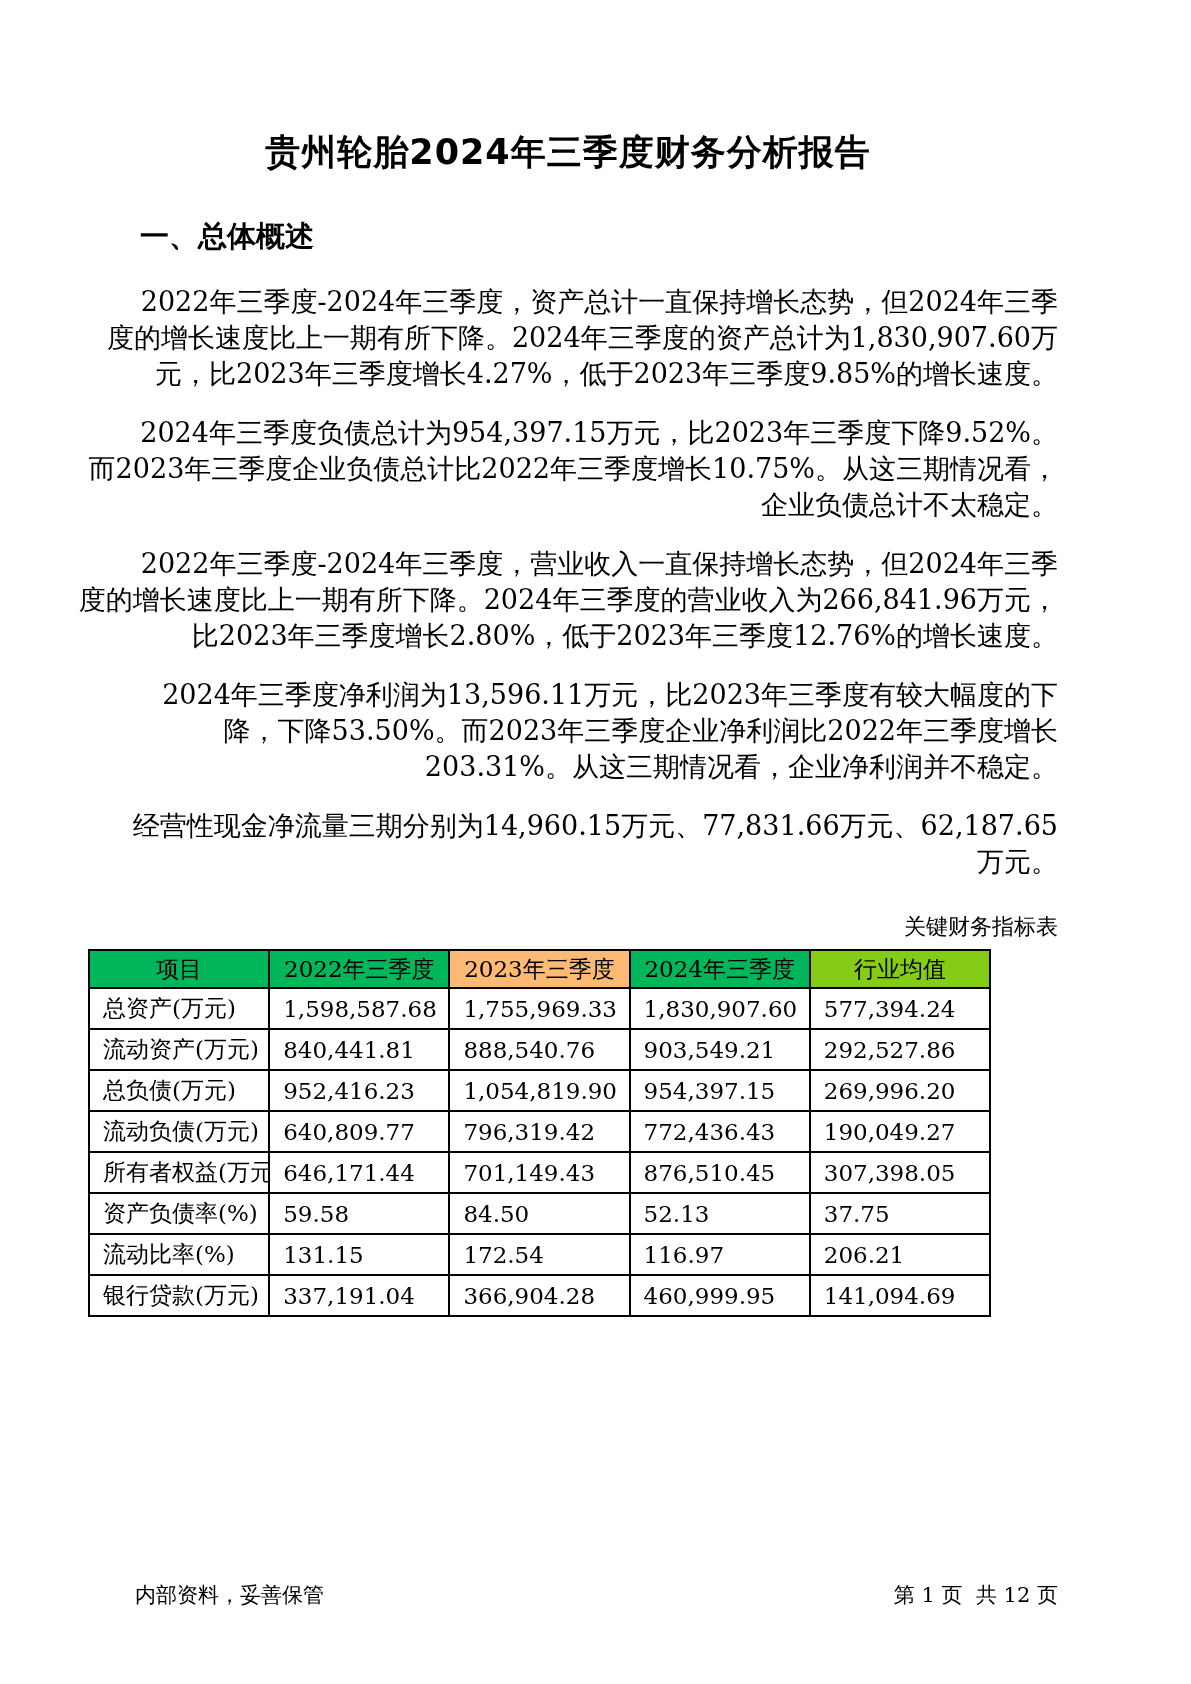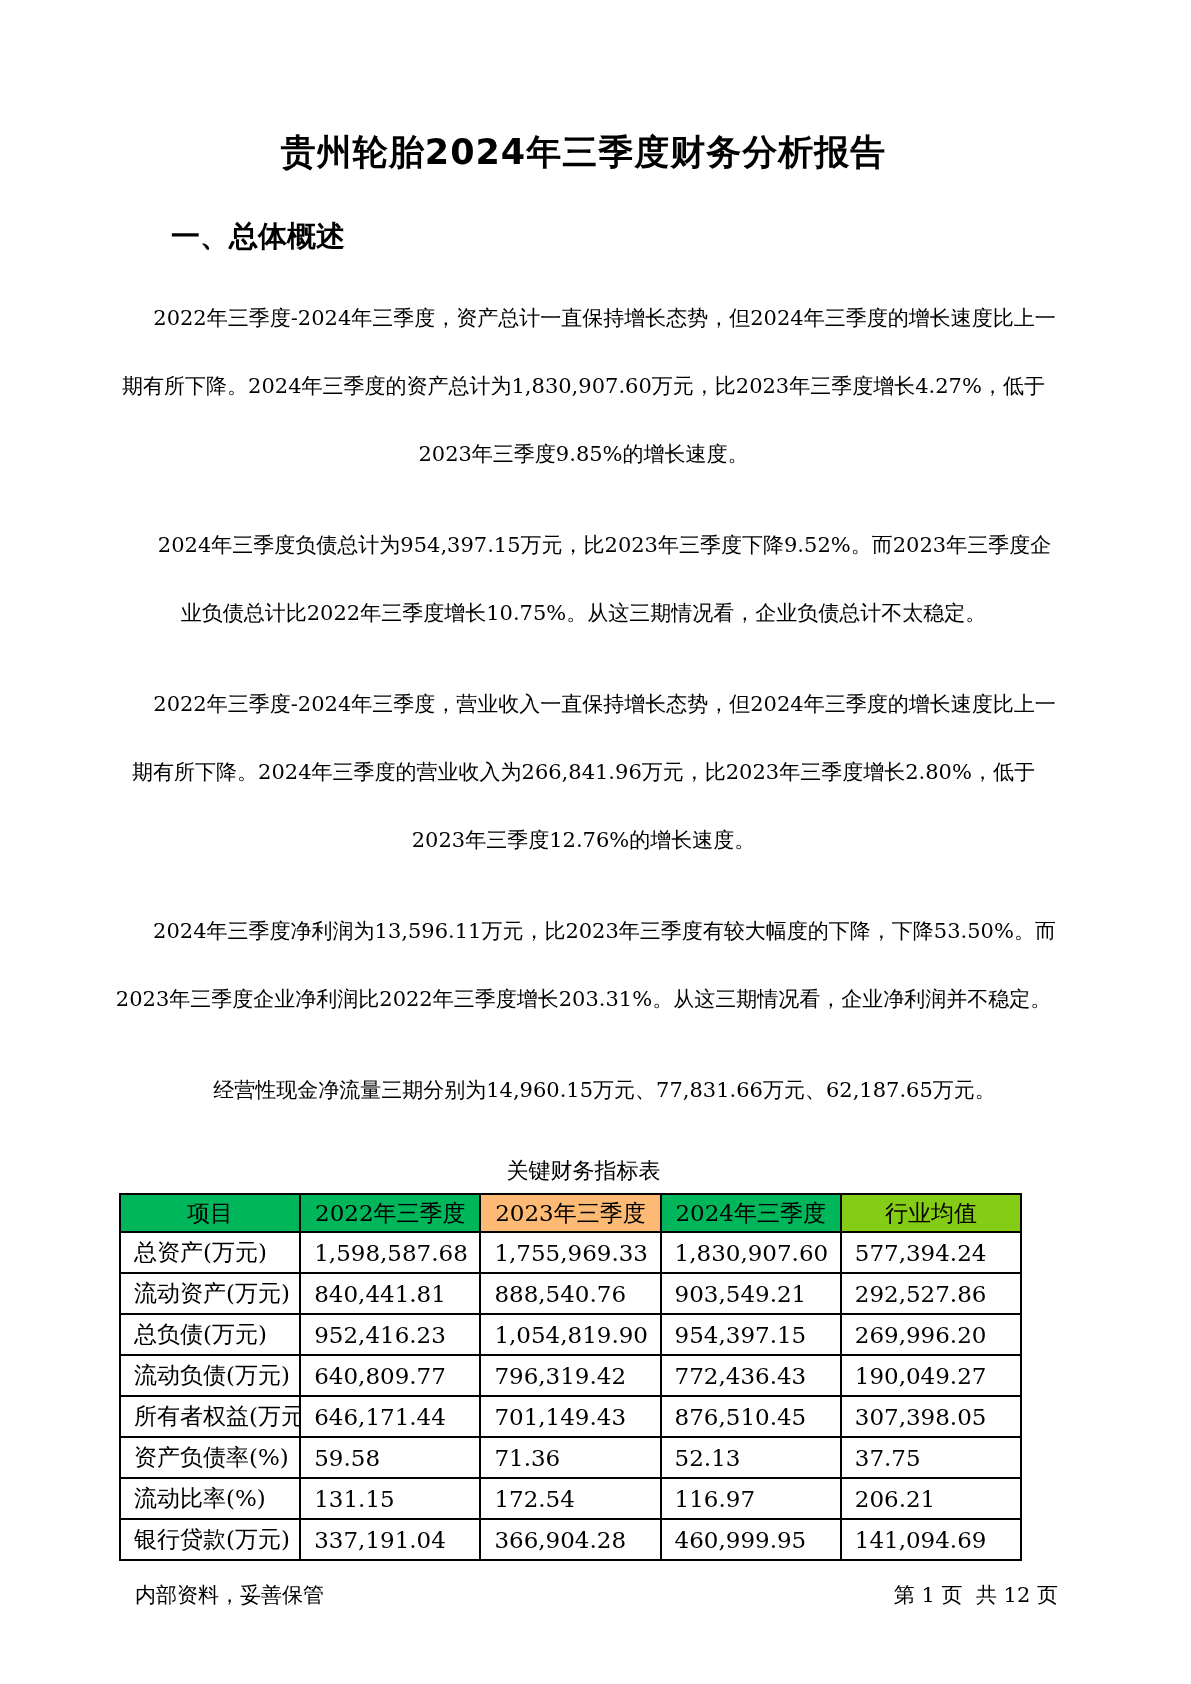--- a/index.html
+++ b/index.html
@@ -12,49 +12,49 @@
     width: 1191px;
     height: 1684px;
     margin: 0 auto;
     background: #ffffff;
     color: #000000;
     font-family: "DejaVu Serif", "Liberation Serif", serif;
     overflow: hidden;
     box-sizing: border-box;
   }
   .content {
-    padding: 128px 133px 0 109px;
+    padding: 128px 133px 0 78px;
   }
   .doc-title {
     margin: 0 0 42px 0;
     text-align: center;
     font-family: "DejaVu Sans", "Liberation Sans", sans-serif;
     font-weight: bold;
     font-size: 35px;
     line-height: 48px;
     letter-spacing: 1px;
   }
   .section-heading {
     margin: 0 0 30px 0;
     padding-left: 62px;
     font-family: "DejaVu Sans", "Liberation Sans", sans-serif;
     font-weight: bold;
     font-size: 29px;
     line-height: 36px;
   }
   .paragraphs p {
     margin: 0 0 23px 0;
-    font-size: 21px;
-    line-height: 68px;
+    font-size: 27px;
+    line-height: 36px;
     text-indent: 2em;
-    text-align: center;
+    text-align: right;
   }
   .table-caption {
     margin: 34px 0 9px 0;
-    text-align: center;
+    text-align: right;
     font-size: 22px;
     line-height: 26px;
   }
   table.fin-table {
     border-collapse: collapse;
     table-layout: fixed;
     width: 903px;
     margin-left: 10px;
   }
   table.fin-table th,
@@ -148,21 +148,21 @@
           <tr>
             <td>所有者权益(万元)</td>
             <td>646,171.44</td>
             <td>701,149.43</td>
             <td>876,510.45</td>
             <td>307,398.05</td>
           </tr>
           <tr>
             <td>资产负债率(%)</td>
             <td>59.58</td>
-            <td>71.36</td>
+            <td>84.50</td>
             <td>52.13</td>
             <td>37.75</td>
           </tr>
           <tr>
             <td>流动比率(%)</td>
             <td>131.15</td>
             <td>172.54</td>
             <td>116.97</td>
             <td>206.21</td>
           </tr>

